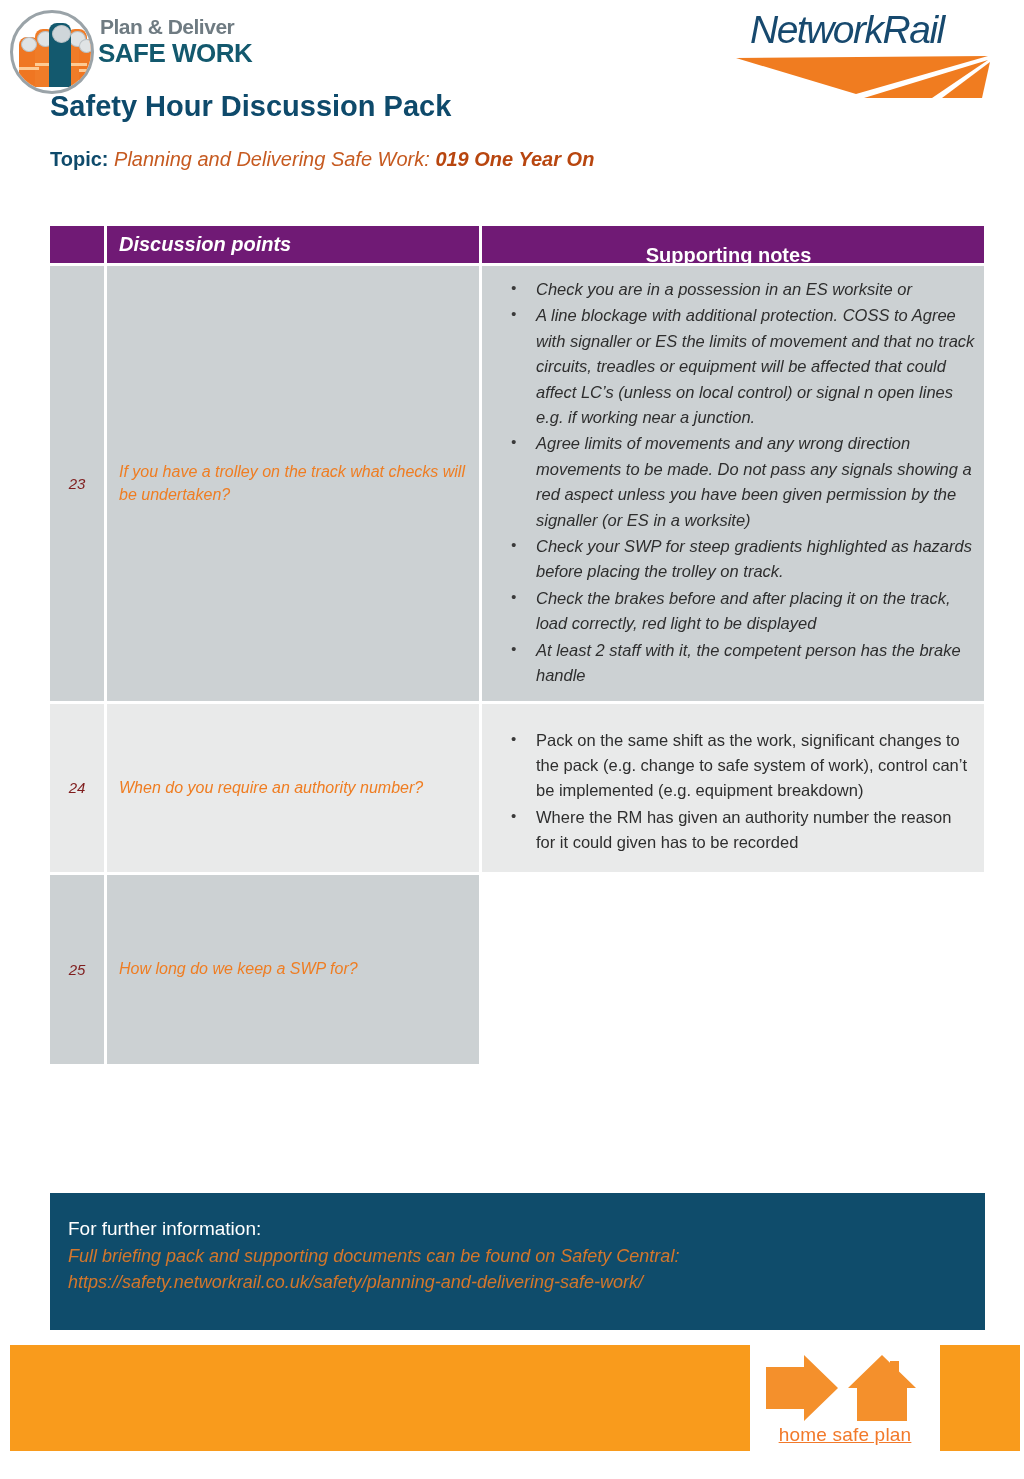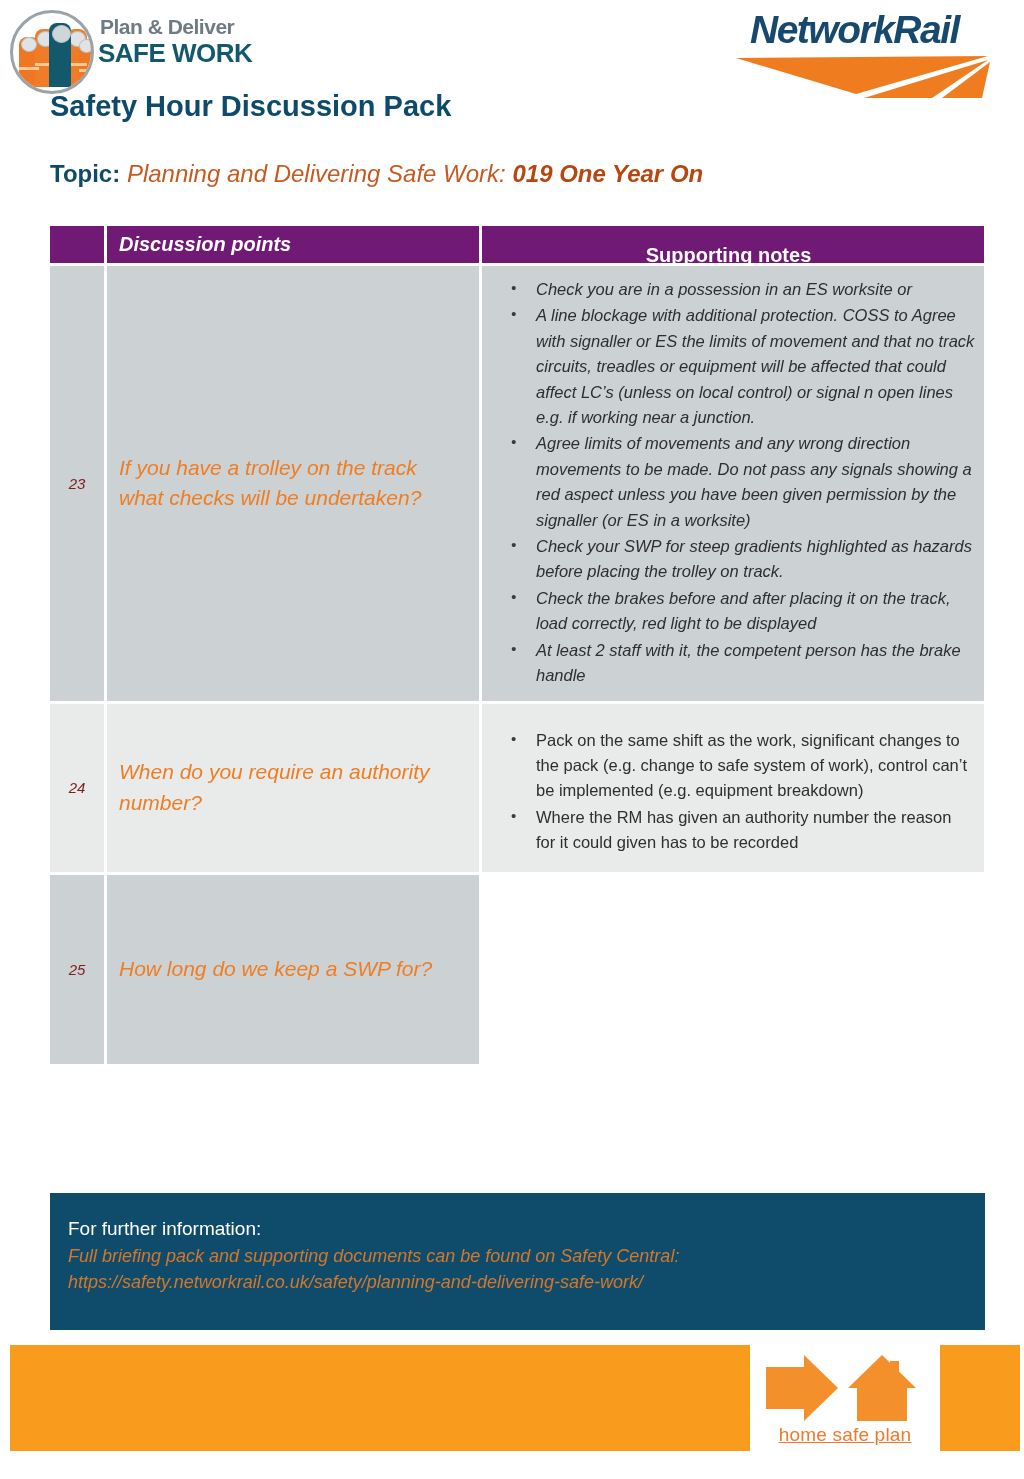--- a/index.html
+++ b/index.html
@@ -26,29 +26,29 @@
     position:absolute;left:92px;top:10px;font-size:21px;font-weight:bold;color:#6f7b82;
     letter-spacing:-.5px;line-height:1;
   }
   #pdsw-logo .txt2{
     position:absolute;left:90px;top:34px;font-size:26px;font-weight:bold;color:#13596e;
     letter-spacing:-.5px;line-height:1;
   }
 
   #nr-logo{position:absolute;right:18px;top:10px;width:270px;height:88px;}
   #nr-logo .nr-text{
-    position:absolute;left:14px;top:0px;font-size:39px;font-weight:bold;font-style:italic;
+    position:absolute;left:14px;top:0px;font-size:39px;font-weight:normal;font-style:italic;
     color:#17496e;letter-spacing:-1.5px;line-height:1;white-space:nowrap;
   }
   #nr-logo svg{position:absolute;left:0;top:44px;}
 
   #page-title{
     position:absolute;left:50px;top:90px;font-size:29px;font-weight:bold;color:#0e4a6b;
   }
-  #topic-line{position:absolute;left:50px;top:160px;font-size:24px;white-space:nowrap;}
+  #topic-line{position:absolute;left:50px;top:148px;font-size:20px;white-space:nowrap;}
   #topic-line .tl{font-weight:bold;color:#0e4a6b;}
   #topic-line .tm{font-style:italic;color:#c65a20;}
   #topic-line .tb{font-style:italic;font-weight:bold;color:#b8460f;}
 
   
   #tbl{position:absolute;left:50px;top:226px;width:934px;}
   .trow{display:flex;width:100%;margin-bottom:3px;}
   .c-num{width:54px;flex:0 0 54px;}
   .c-disc{width:372px;flex:0 0 372px;margin-left:3px;}
   .c-note{flex:1 1 auto;margin-left:3px;}
@@ -60,21 +60,21 @@
   .hdr .c-num{line-height:37px;}
 
   .rowA .c-num,.rowA .c-disc,.rowA .c-note{background:#ccd1d3;font-style:italic;}
   .rowB .c-num,.rowB .c-disc,.rowB .c-note{background:#e9eaea;}
 
   .c-num{
     font-size:15px;color:#7f1d1d;font-style:italic;text-align:center;
     display:flex;align-items:center;justify-content:center;
   }
   .c-disc{
-    font-size:21px;color:#ef7d22;font-style:italic;line-height:1.45;
+    font-size:16px;color:#ef7d22;font-style:italic;line-height:1.45;
     display:flex;align-items:center;padding:0 14px 0 12px;box-sizing:border-box;
   }
   .c-note{
     font-size:16.5px;color:#2e2e2e;line-height:1.54;padding:11px 9px 11px 0;
     box-sizing:border-box;
   }
   .c-note ul{margin:0;padding:0 0 0 54px;list-style:none;}
   .c-note li{position:relative;margin:0 0 1px 0;}
   .c-note li:before{
     content:"\2022";position:absolute;left:-25px;top:-1px;font-size:15px;color:#3a3a3a;

